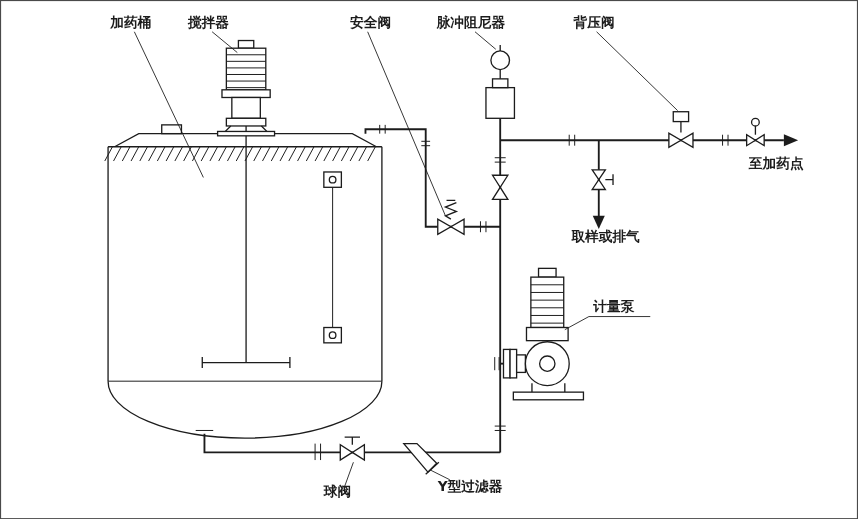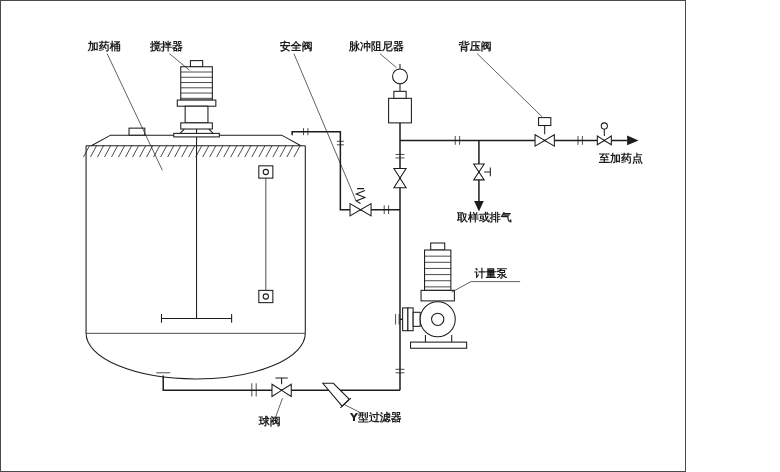--- a/index.html
+++ b/index.html
@@ -1,18 +1,18 @@
 <!DOCTYPE html>
 <html style="--line: #1c1c1c; --bg: #ffffff; --border: #4a4a4a;"><head>
 <meta charset="utf-8">
 <style>
   :root { --line:#1c1c1c; --bg:#ffffff; --border:#4a4a4a; }
   html,body { margin:0; padding:0; background:var(--bg); }
   .stage {
-    position:relative; width:686px; height:472px;
+    position:relative; width:780px; height:472px;
     background:var(--bg); border:1px solid var(--border);
     box-sizing:border-box; overflow:hidden;
     font-family:"DejaVu Sans", sans-serif;
   }
   svg { display:block; width:100%; height:100%; }
   .pipe   { fill:none; stroke:var(--line); stroke-width:1.7; }
   .sym    { fill:var(--bg); stroke:var(--line); stroke-width:1.2; }
   .sko    { fill:none; stroke:var(--line); stroke-width:1.2; }
   .skt    { fill:none; stroke:var(--line); stroke-width:0.9; }
   .solid  { fill:var(--line); stroke:none; }

